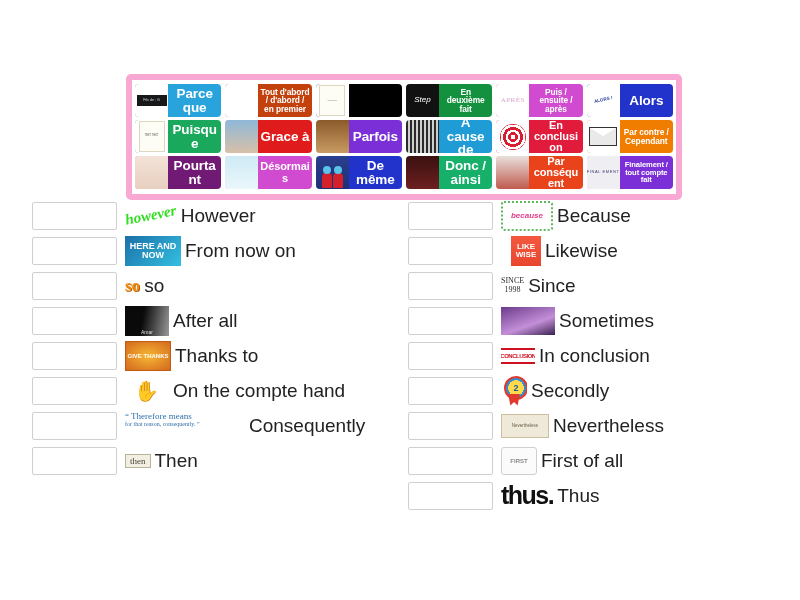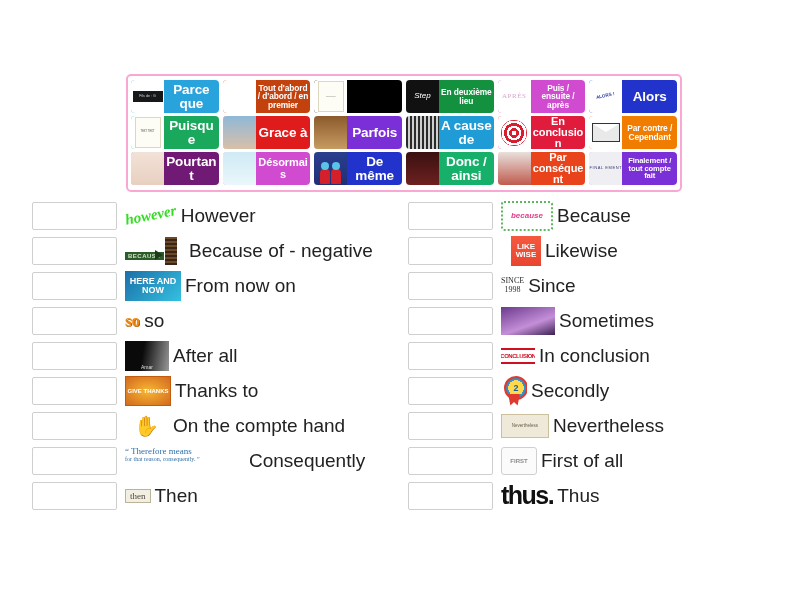--- a/index.html
+++ b/index.html
@@ -19,21 +19,21 @@
     background: #ffffff;
   }
 
   
   #tile-bank {
     position: absolute;
     left: 126px;
     top: 74px;
     width: 556px;
     box-sizing: border-box;
-    border: 2px solid #f9a8d4;
+    border: 6px solid #f9a8d4;
     border-radius: 5px;
     background: #ffffff;
     padding: 4px 3px 5px 3px;
   }
   .tile-row {
     display: flex;
     gap: 4px;
     margin-bottom: 3px;
   }
   .tile-row:last-child { margin-bottom: 0; }
@@ -250,21 +250,21 @@
             </div>
           </div>
           <div class="tile-label lbl-md">Neanmoins</div>
         </div>
         <div class="tile" style="background: rgb(20, 145, 63);">
           <div class="tile-thumb">
             <div class="mini">
               <div class="mini-dark">Step</div>
             </div>
           </div>
-          <div class="tile-label lbl-sm">En deuxième lieu</div>
+          <div class="tile-label lbl-sm">En deuxième fait</div>
         </div>
         <div class="tile" style="background: rgb(209, 75, 209);">
           <div class="tile-thumb">
             <div class="mini">
               <span class="mini-apres">APRÈS</span>
             </div>
           </div>
           <div class="tile-label lbl-sm">Puis / ensuite / après</div>
         </div>
         <div class="tile" style="background: rgb(34, 51, 204);">
@@ -385,31 +385,20 @@
       <div class="answer-row">
         <div class="drop-box"></div>
         <div class="row-icon">
           <span class="ic-however">however</span>
         </div>
         <div class="row-text">However</div>
       </div>
       <div class="answer-row">
         <div class="drop-box"></div>
         <div class="row-icon">
-          <div class="ic-because-neg">
-            <div class="strip"></div>
-            <div class="word">BECAUSE</div>
-            <div class="arrow"></div>
-          </div>
-        </div>
-        <div class="row-text">Because of - negative</div>
-      </div>
-      <div class="answer-row">
-        <div class="drop-box"></div>
-        <div class="row-icon">
           <div class="ic-hereandnow">HERE AND NOW</div>
         </div>
         <div class="row-text">From now on</div>
       </div>
       <div class="answer-row">
         <div class="drop-box"></div>
         <div class="row-icon">
           <span class="ic-so">so</span>
         </div>
         <div class="row-text">so</div>

